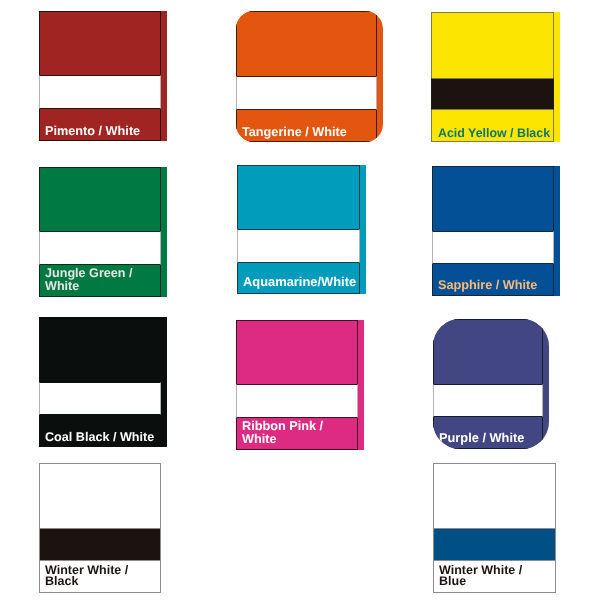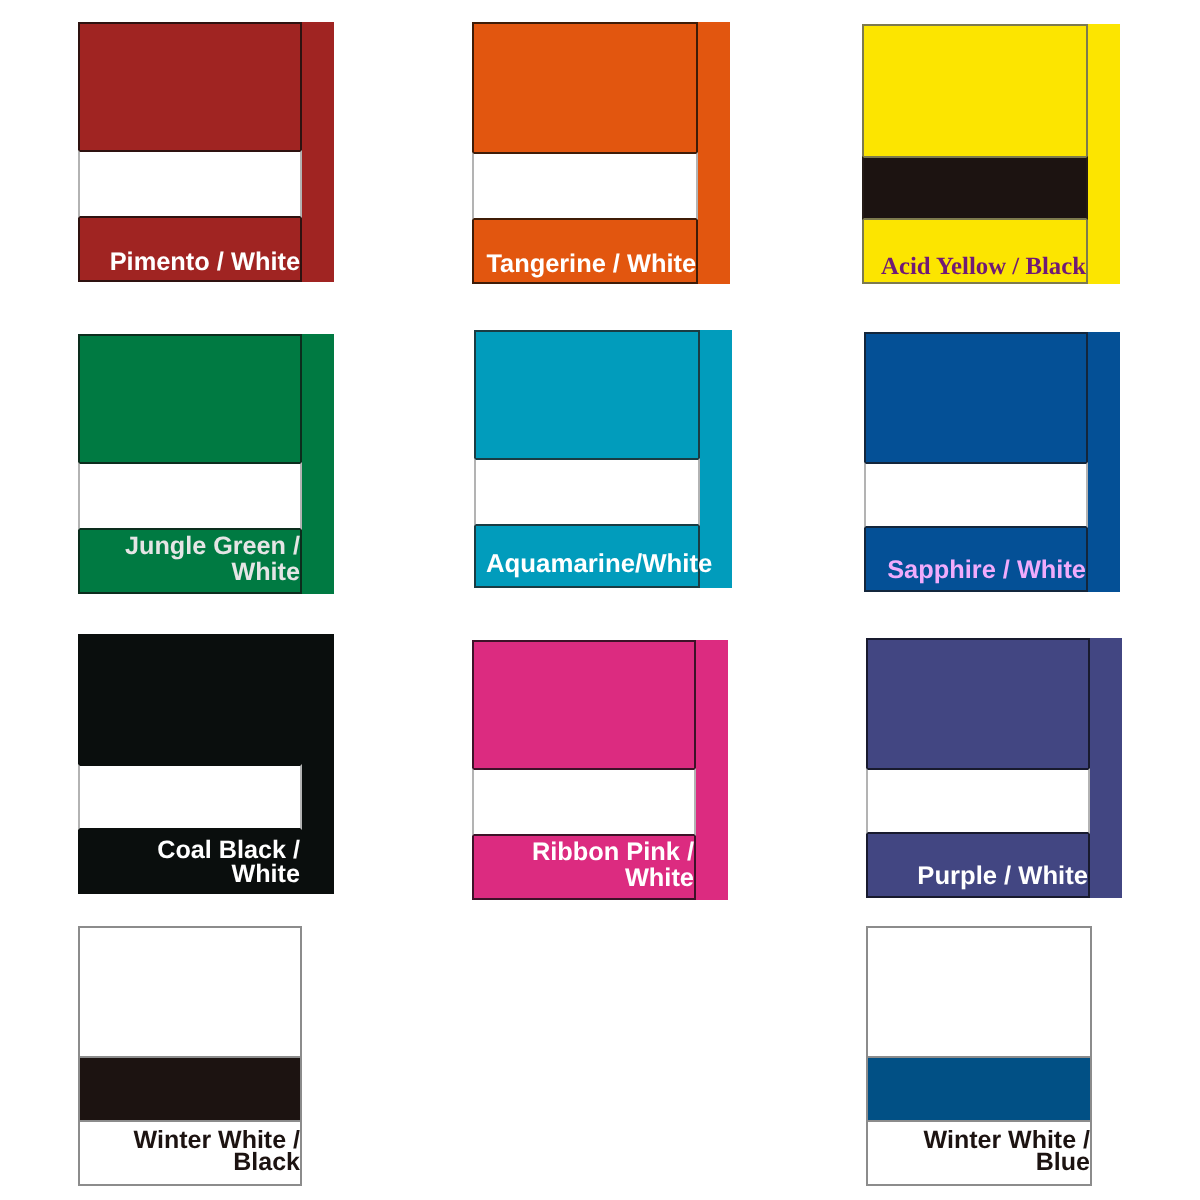--- a/index.html
+++ b/index.html
@@ -21,25 +21,24 @@
     background: #ffffff;
   }
   .swatch {
     position: absolute;
     box-sizing: border-box;
     overflow: hidden;
   }
   .band {
     position: absolute;
     left: 0;
-    right: 16px;
+    right: 6px;
     box-sizing: border-box;
     border-style: solid;
     border-width: 1px;
-    text-align: right;
   }
   .band-primary-top { top: 0; border-bottom-width: 0; }
   .band-secondary   { }
   .band-label       { bottom: 0; border-top-width: 0; }
   .label-text {
     position: absolute;
     left: 5px;
     right: 0px;
     font-weight: bold;
     white-space: pre-line;
@@ -50,32 +49,32 @@
 <body>
 
 <div id="swatch-grid">
     <div class="swatch" style="left: 39px; top: 11px; width: 128px; height: 130px; background: rgb(160, 36, 34);">
       <div class="band band-primary-top" style="height: 64px; background: rgb(160, 36, 34); border-color: rgb(46, 18, 16);"></div>
       <div class="band band-secondary" style="top: 64px; height: 34px; background: rgb(255, 255, 255); border-color: rgb(46, 18, 16) rgb(179, 179, 179);"></div>
       <div class="band band-label" style="height: 32px; background: rgb(160, 36, 34); border-color: rgb(46, 18, 16);">
         <div class="label-text" style="color: rgb(255, 255, 255); font-size: 12.7px; line-height: 12px; left: 5px; bottom: 3px;">Pimento / White</div>
       </div>
     </div>
-    <div class="swatch" style="left: 236px; top: 11px; width: 129px; height: 131px; background: rgb(226, 86, 15);">
+    <div class="swatch" style="left: 236px; top: 11px; width: 147px; height: 131px; background: rgb(226, 86, 15); border-radius: 18px;">
       <div class="band band-primary-top" style="height: 65px; background: rgb(226, 86, 15); border-color: rgb(63, 28, 7);"></div>
       <div class="band band-secondary" style="top: 65px; height: 34px; background: rgb(255, 255, 255); border-color: rgb(63, 28, 7) rgb(179, 179, 179);"></div>
       <div class="band band-label" style="height: 32px; background: rgb(226, 86, 15); border-color: rgb(63, 28, 7);">
         <div class="label-text" style="color: rgb(255, 255, 255); font-size: 12.7px; line-height: 12px; left: 5px; bottom: 3px;">Tangerine / White</div>
       </div>
     </div>
     <div class="swatch" style="left: 431px; top: 12px; width: 129px; height: 130px; background: rgb(252, 229, 0);">
       <div class="band band-primary-top" style="height: 66px; background: rgb(252, 229, 0); border-color: rgb(125, 122, 78);"></div>
       <div class="band band-secondary" style="top: 66px; height: 32px; background: rgb(28, 19, 17); border-color: rgb(125, 122, 78) rgb(35, 26, 22);"></div>
       <div class="band band-label" style="height: 32px; background: rgb(252, 229, 0); border-color: rgb(125, 122, 78);">
-        <div class="label-text" style="color: #701a75; font-size: 12.4px; line-height: 12px; left: 6px; bottom: 2px; font-family: Liberation Serif, serif;">Acid Yellow / Black</div>
+        <div class="label-text" style="color: #0f766e; font-size: 12.4px; line-height: 12px; left: 6px; bottom: 2px;">Acid Yellow / Black</div>
       </div>
     </div>
     <div class="swatch" style="left: 39px; top: 167px; width: 128px; height: 130px; background: rgb(0, 122, 66);">
       <div class="band band-primary-top" style="height: 64px; background: rgb(0, 122, 66); border-color: rgb(12, 45, 29);"></div>
       <div class="band band-secondary" style="top: 64px; height: 34px; background: rgb(255, 255, 255); border-color: rgb(12, 45, 29) rgb(179, 179, 179);"></div>
       <div class="band band-label" style="height: 32px; background: rgb(0, 122, 66); border-color: rgb(12, 45, 29);">
         <div class="label-text" style="color: #e5e5e5; font-size: 12.6px; line-height: 12.3px; left: 5px; bottom: 4px;">Jungle Green /
 White</div>
       </div>
     </div>
@@ -83,39 +82,39 @@
       <div class="band band-primary-top" style="height: 64px; background: rgb(1, 156, 188); border-color: rgb(26, 60, 67);"></div>
       <div class="band band-secondary" style="top: 64px; height: 34px; background: rgb(255, 255, 255); border-color: rgb(26, 60, 67) rgb(179, 179, 179);"></div>
       <div class="band band-label" style="height: 31px; background: rgb(1, 156, 188); border-color: rgb(26, 60, 67);">
         <div class="label-text" style="color: rgb(255, 255, 255); font-size: 12.9px; line-height: 12px; left: 5px; bottom: 5px;">Aquamarine/White</div>
       </div>
     </div>
     <div class="swatch" style="left: 432px; top: 166px; width: 128px; height: 130px; background: rgb(4, 80, 150);">
       <div class="band band-primary-top" style="height: 65px; background: rgb(4, 80, 150); border-color: rgb(19, 38, 60);"></div>
       <div class="band band-secondary" style="top: 65px; height: 33px; background: rgb(255, 255, 255); border-color: rgb(19, 38, 60) rgb(179, 179, 179);"></div>
       <div class="band band-label" style="height: 32px; background: rgb(4, 80, 150); border-color: rgb(19, 38, 60);">
-        <div class="label-text" style="color: #f0abfc; font-size: 12.7px; line-height: 12px; left: 5px; bottom: 4px;">Sapphire / White</div>
+        <div class="label-text" style="color: #fdba74; font-size: 12.7px; line-height: 12px; left: 5px; bottom: 4px;">Sapphire / White</div>
       </div>
     </div>
     <div class="swatch" style="left: 39px; top: 317px; width: 128px; height: 130px; background: rgb(10, 14, 13); padding-left: 47px;">
       <div class="band band-primary-top" style="height: 65px; background: rgb(10, 14, 13); border-color: rgb(10, 14, 13);"></div>
       <div class="band band-secondary" style="top: 65px; height: 33px; background: rgb(255, 255, 255); border-color: rgb(10, 14, 13) rgb(179, 179, 179);"></div>
       <div class="band band-label" style="height: 32px; background: rgb(10, 14, 13); border-color: rgb(10, 14, 13);">
         <div class="label-text" style="color: rgb(255, 255, 255); font-size: 12.6px; line-height: 12px; left: 5px; bottom: 3px;">Coal Black / White</div>
       </div>
     </div>
     <div class="swatch" style="left: 236px; top: 320px; width: 128px; height: 130px; background: rgb(220, 43, 128); padding-left: 18px;">
       <div class="band band-primary-top" style="height: 64px; background: rgb(220, 43, 128); border-color: rgb(61, 18, 40);"></div>
       <div class="band band-secondary" style="top: 64px; height: 34px; background: rgb(255, 255, 255); border-color: rgb(61, 18, 40) rgb(179, 179, 179);"></div>
       <div class="band band-label" style="height: 32px; background: rgb(220, 43, 128); border-color: rgb(61, 18, 40);">
         <div class="label-text" style="color: rgb(255, 255, 255); font-size: 12.7px; line-height: 12.3px; left: 5px; bottom: 4px;">Ribbon Pink /
 White</div>
       </div>
     </div>
-    <div class="swatch" style="left: 433px; top: 319px; width: 128px; height: 130px; background: rgb(66, 70, 130);">
+    <div class="swatch" style="left: 433px; top: 319px; width: 116px; height: 130px; background: rgb(66, 70, 130); border-radius: 27px;">
       <div class="band band-primary-top" style="height: 65px; background: rgb(66, 70, 130); border-color: rgb(24, 26, 46);"></div>
       <div class="band band-secondary" style="top: 65px; height: 33px; background: rgb(255, 255, 255); border-color: rgb(24, 26, 46) rgb(179, 179, 179);"></div>
       <div class="band band-label" style="height: 32px; background: rgb(66, 70, 130); border-color: rgb(24, 26, 46);">
         <div class="label-text" style="color: rgb(255, 255, 255); font-size: 12.8px; line-height: 12px; left: 5px; bottom: 4px;">Purple / White</div>
       </div>
     </div>
     <div class="swatch" style="left: 39px; top: 463px; width: 128px; height: 130px; background: rgb(255, 255, 255);">
       <div class="band band-primary-top" style="height: 65px; background: rgb(255, 255, 255); border-color: rgb(140, 140, 140);"></div>
       <div class="band band-secondary" style="top: 65px; height: 33px; background: rgb(28, 19, 17); border-color: rgb(140, 140, 140);"></div>
       <div class="band band-label" style="height: 32px; background: rgb(255, 255, 255); border-color: rgb(140, 140, 140);">

